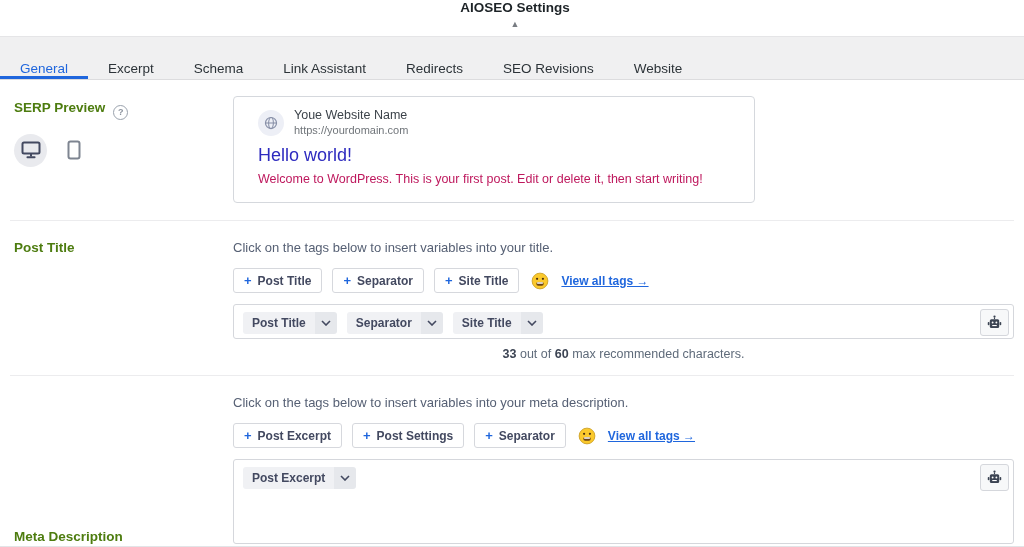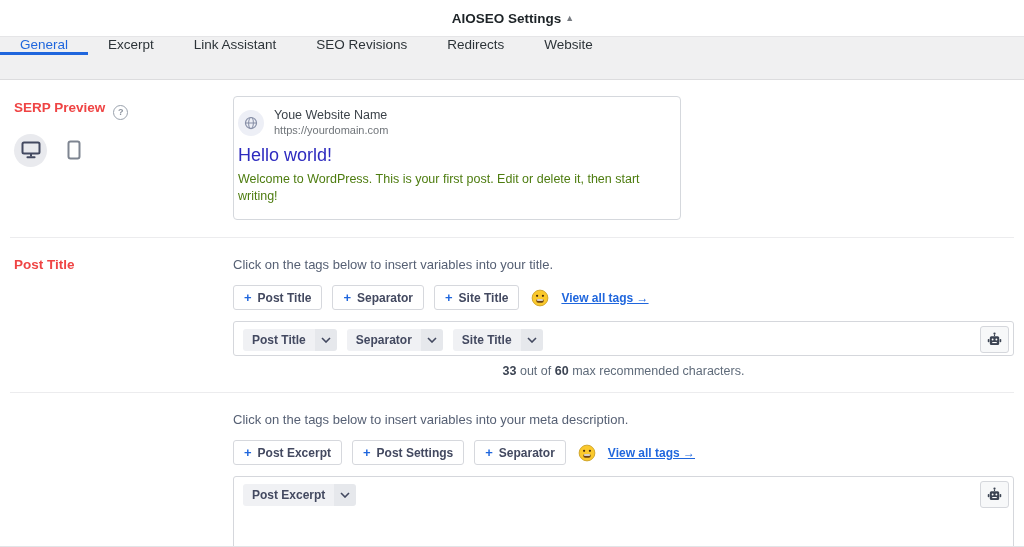--- a/index.html
+++ b/index.html
@@ -9,36 +9,37 @@
     background:#ffffff;
     color:#434960;
     font-size:13px;
     overflow:hidden;
     border-bottom:1px solid #e2e4e7;
   }
 
   
   .mb-header {
     height:37px;
-    display:flex; align-items:center; justify-content:center;
+    display:flex; align-items:center; justify-content:flex-start;
     padding:0 12px 0 18px;
     background:#fff;
     border-bottom:1px solid #e5e5e7;
+    flex-direction:column;
   }
   .mb-title { font-weight:bold; font-size:13.5px; color:#1d2327; }
   .collapse-btn {
     border:none; background:transparent; color:#787c82;
     font-size:9px; cursor:pointer; padding:4px;
   }
 
   
   .tabbar {
     height:43px;
     background:#f0f0f1;
-    display:flex; align-items:flex-start;
+    display:flex; align-items:flex-end;
     border-bottom:1px solid #dcdcde;
   }
   .tab {
     display:flex; align-items:center;
     padding:0 20px;
     font-size:13.5px;
     color:#2c3338;
     cursor:pointer;
     border-bottom:3px solid transparent;
   }
@@ -47,61 +48,61 @@
     border-bottom-color:#1f66dd;
     font-weight:normal;
   }
 
   
   .section { display:flex; padding:16px 10px 0 14px; }
   .section .label-col { width:219px; flex:0 0 219px; padding-top:4px; }
   .section .content-col { flex:1; min-width:0; }
   .divider { border-top:1px solid #ececee; margin:18px 10px 0 10px; }
 
-  .field-label { font-weight:bold; font-size:13.5px; color:#ef4444; display:inline-block; }
+  .field-label { font-weight:bold; font-size:13.5px; color:#4d7c0f; display:inline-block; }
 
   .help-icon {
     display:inline-flex; align-items:center; justify-content:center;
     width:15px; height:15px; margin-left:8px;
     border:1.5px solid #9aa2ad; border-radius:50%;
     color:#8c939e; font-size:9px; font-weight:bold;
     vertical-align:-3px; cursor:pointer;
   }
 
   
   .device-toggles { display:flex; align-items:center; gap:10px; margin-top:14px; }
   .device-btn {
     width:33px; height:33px; border:none; background:transparent;
     display:flex; align-items:center; justify-content:center;
     border-radius:50%; cursor:pointer;
   }
   .device-btn.selected { background:#e9eaee; }
 
   
   .serp-card {
-    width:448px;
+    width:522px;
     border:1px solid #d5d8dd; border-radius:4px;
     background:#fff;
-    padding:11px 12px 14px 4px;
+    padding:11px 12px 14px 24px;
   }
   .serp-site-row { display:flex; align-items:center; gap:10px; }
   .globe-badge {
     width:26px; height:26px; border-radius:50%;
     background:#edeff6;
     display:flex; align-items:center; justify-content:center;
     flex:0 0 26px;
   }
   .serp-site-name { font-size:12.5px; color:#3c434a; line-height:1.25; }
   .serp-url { font-size:11px; color:#70757a; line-height:1.25; }
   .serp-title {
     margin-top:8px;
     font-size:18px; color:#2e2bbf;
     cursor:pointer;
   }
-  .serp-desc { margin-top:5px; font-size:12.5px; color:#4d7c0f; line-height:1.35; }
+  .serp-desc { margin-top:5px; font-size:12.5px; color:#be185d; line-height:1.35; }
 
   
   .instruction { font-size:13px; color:#566074; padding-top:4px; }
   .tag-row { display:flex; align-items:center; gap:10px; margin-top:13px; }
   .tag-btn {
     display:inline-flex; align-items:center; gap:6px;
     border:1px solid #d6d8dd; border-radius:3px;
     background:#fff; padding:4px 10px;
     font-family:"Liberation Sans", sans-serif;
     font-size:12px; font-weight:bold; color:#434960;
@@ -162,23 +163,24 @@
 <body>
 
 <div class="mb-header">
   <span class="mb-title">AIOSEO Settings</span>
   <button class="collapse-btn">▲</button>
 </div>
 
 <div class="tabbar">
   <div class="tab active">General</div>
   <div class="tab">Excerpt</div>
+  <div class="tab">Schema</div>
   <div class="tab">Link Assistant</div>
+  <div class="tab">Redirects</div>
   <div class="tab">SEO Revisions</div>
-  <div class="tab">Redirects</div>
   <div class="tab">Website</div>
 </div>
 
 <div class="section">
   <div class="label-col">
     <span class="field-label">SERP Preview</span><span class="help-icon">?</span>
     <div class="device-toggles">
       <button class="device-btn selected">
         <span>
           <svg width="20" height="18" viewBox="0 0 20 18">

